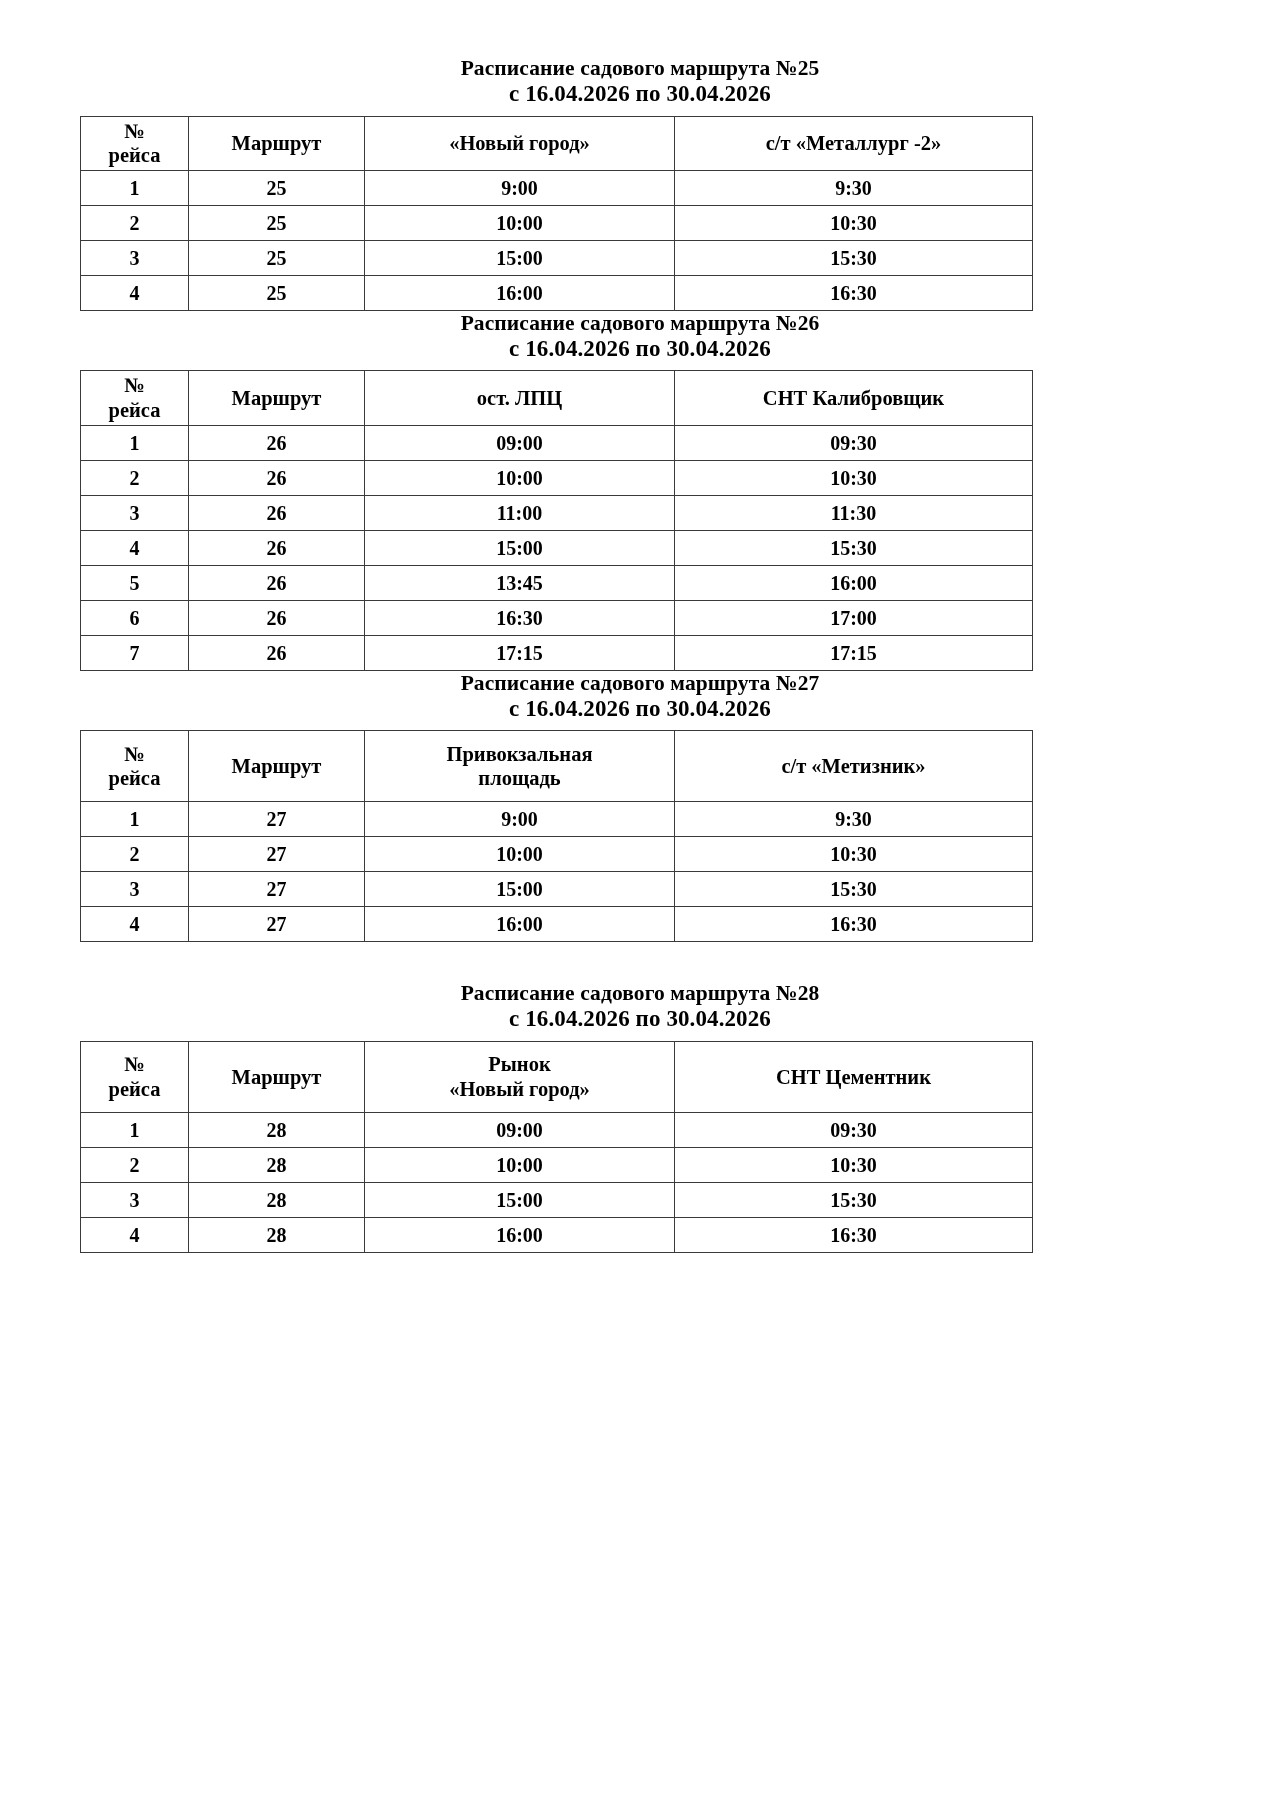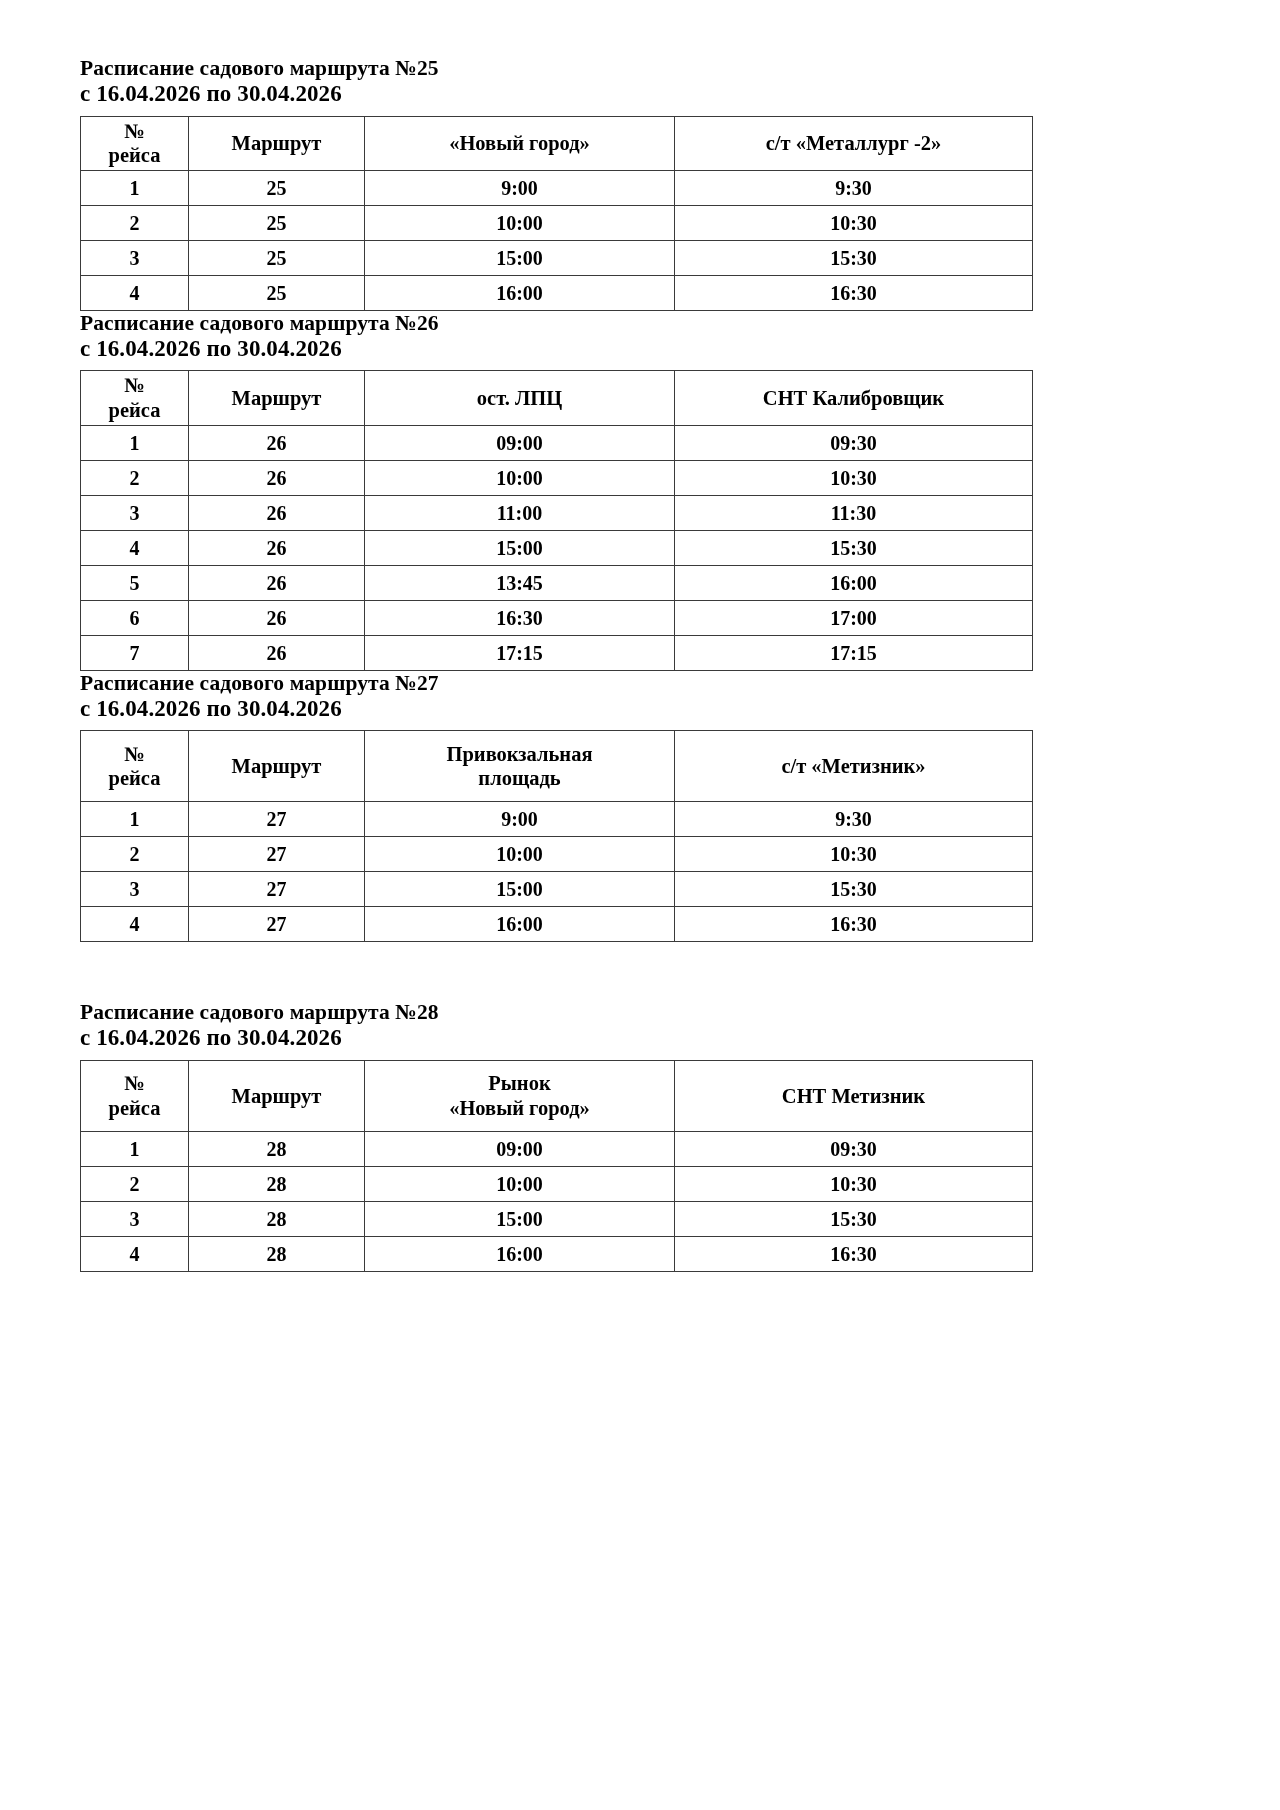--- a/index.html
+++ b/index.html
@@ -21,23 +21,24 @@
     box-sizing: border-box;
     padding: 56px 80px 0 80px;
     position: relative;
   }
   .schedule-block {
     width: 100%;
   }
   .block-gap-1 { margin-top: 0; }
   .block-gap-2 { }
   .block-gap-3 { }
-  .block-gap-4 { margin-top: 58px; }
+  .block-gap-4 { margin-top: 39px; }
 
   .title-group {
+    text-align: center;
     line-height: 1.16;
   }
   .title-main {
     font-size: 21.5px;
     font-weight: bold;
     letter-spacing: 0.1px;
   }
   .title-sub {
     font-size: 23px;
     font-weight: bold;
@@ -290,21 +291,21 @@
           <th class="th-no th-tall">
             <span class="nowrap-line">№</span>
             <span class="nowrap-line">рейса</span>
           </th>
           <th>Маршрут</th>
           <th>
             <span class="nowrap-line">Рынок</span>
             <span class="nowrap-line">«Новый город»</span>
           </th>
           <th>
-            <span class="nowrap-line">СНТ Метизник</span>
+            <span class="nowrap-line">СНТ Цементник</span>
           </th>
         </tr>
       </thead>
       <tbody>
         <tr>
           <td>1</td>
           <td>28</td>
           <td>09:00</td>
           <td>09:30</td>
         </tr>

